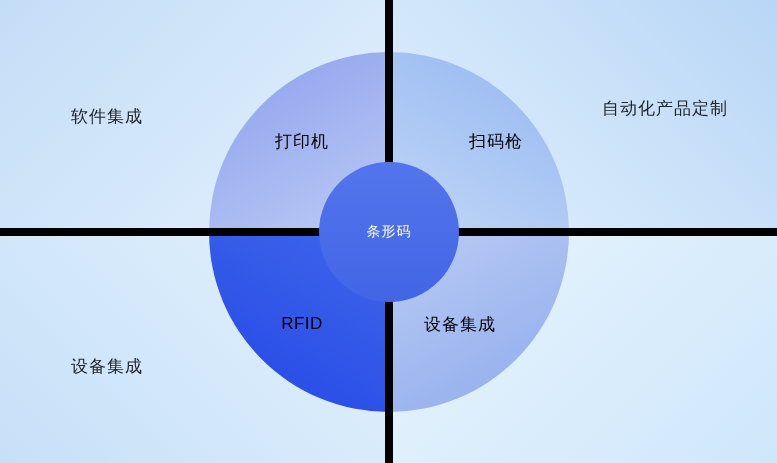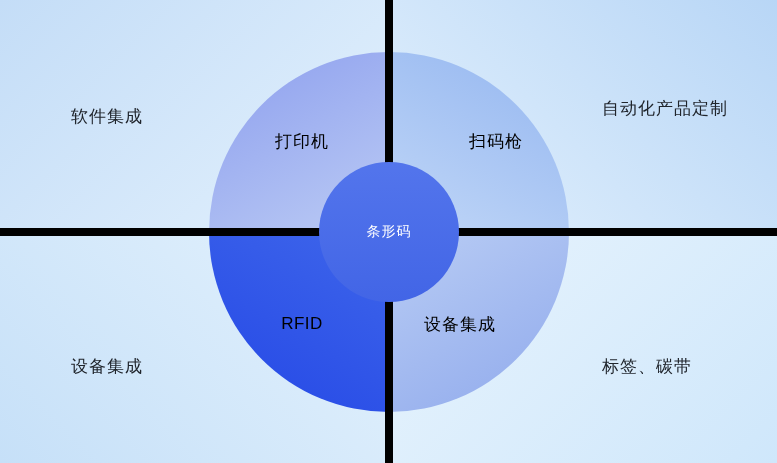--- a/index.html
+++ b/index.html
@@ -98,15 +98,14 @@
   </div>
 
   <span class="label light lbl-printer">打印机</span>
   <span class="label light lbl-scanner">扫码枪</span>
   <span class="label light lbl-rfid">RFID</span>
   <span class="label light lbl-rental">设备集成</span>
 
   <span class="label dark lbl-corner-tl">软件集成</span>
   <span class="label dark lbl-corner-tr">自动化产品定制</span>
   <span class="label dark lbl-corner-bl">设备集成</span>
-  <span class="label dark lbl-corner-br">标签、碳带</span>
 
 </div>
 
 </body></html>

